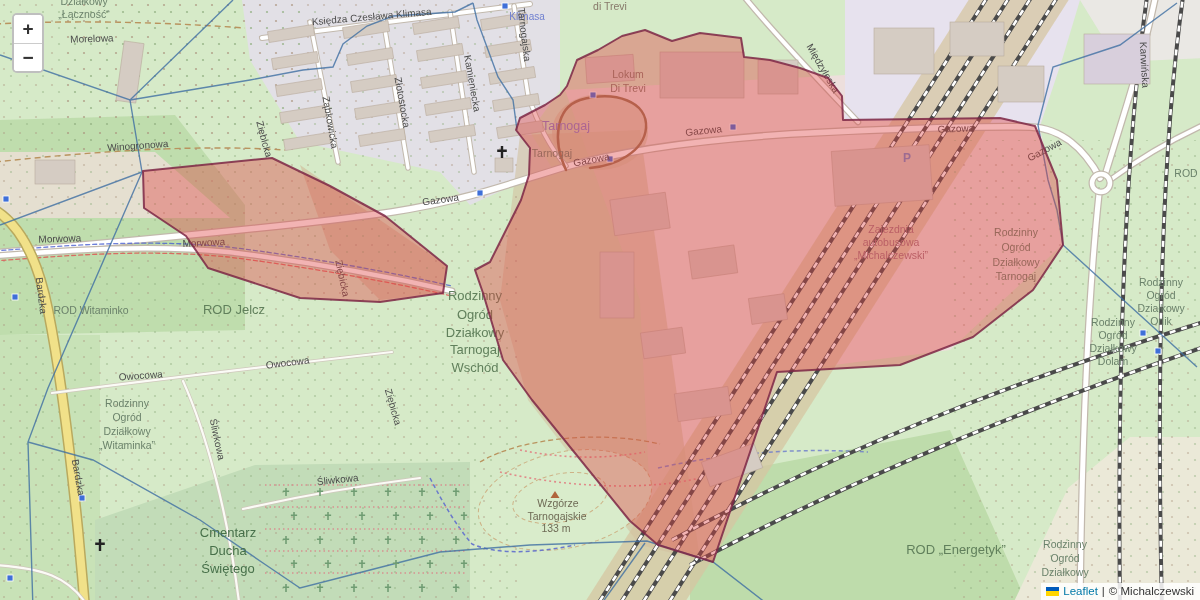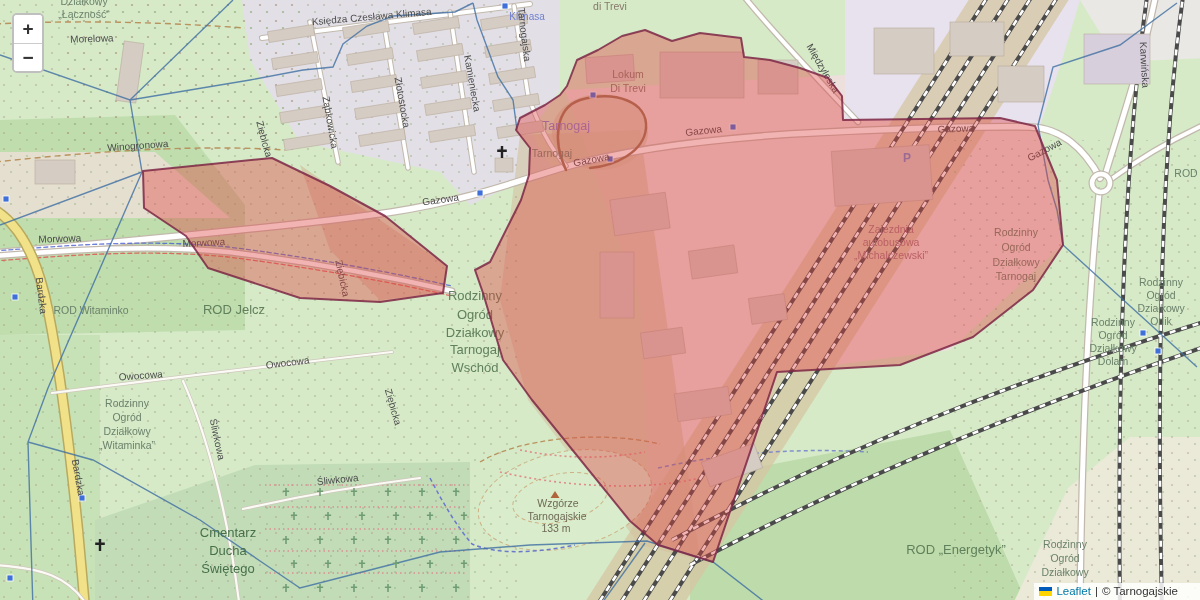--- a/index.html
+++ b/index.html
@@ -8,21 +8,21 @@
   .map svg{position:absolute;left:0;top:0;}
   
   .zoomctl{position:absolute;top:13px;left:12px;z-index:10;border:2px solid rgba(0,0,0,.25);
            border-radius:5px;overflow:hidden;background:#fff;}
   .zoomctl button{display:block;width:28px;height:28px;background:#fff;border:none;
            font-family:"Liberation Sans",sans-serif;font-weight:bold;font-size:19px;line-height:26px;
            color:#333;cursor:pointer;padding:0;}
   .zoomctl button + button{border-top:1px solid #ccc;}
   
   .attr{position:absolute;right:0;bottom:0;z-index:10;background:rgba(255,255,255,.85);
-        padding:2px 22px 3px 5px;font-size:11.5px;color:#333;display:flex;align-items:center;gap:4px;
+        padding:2px 6px 3px 5px;font-size:11.5px;color:#333;display:flex;align-items:center;gap:4px;
         white-space:nowrap;}
   .attr a{color:#0078A8;text-decoration:none;}
   .flag{display:inline-block;width:13px;height:9px;}
   .flag .b{height:4.5px;background:#005BBB;}
   .flag .y{height:4.5px;background:#FFD500;}
   
   text{font-family:"Liberation Sans",sans-serif;text-anchor:middle;}
   .road{fill:#4b4b4b;font-size:10px;}
   .place{fill:#8a7cc9;font-size:12.5px;}
   .transit{fill:#7080d0;font-size:10px;}
@@ -355,15 +355,15 @@
     <button>−</button>
   </div>
 
   <div class="attr">
     <span class="flag">
         <span class="b" style="display:block"></span>
         <span class="y" style="display:block"></span>
       </span>
     <a href="#">Leaflet</a>
     <span>|</span>
-    <span>© Tarnogajskie</span>
+    <span>© Michalczewski</span>
   </div>
 </div>
 
 </body></html>

